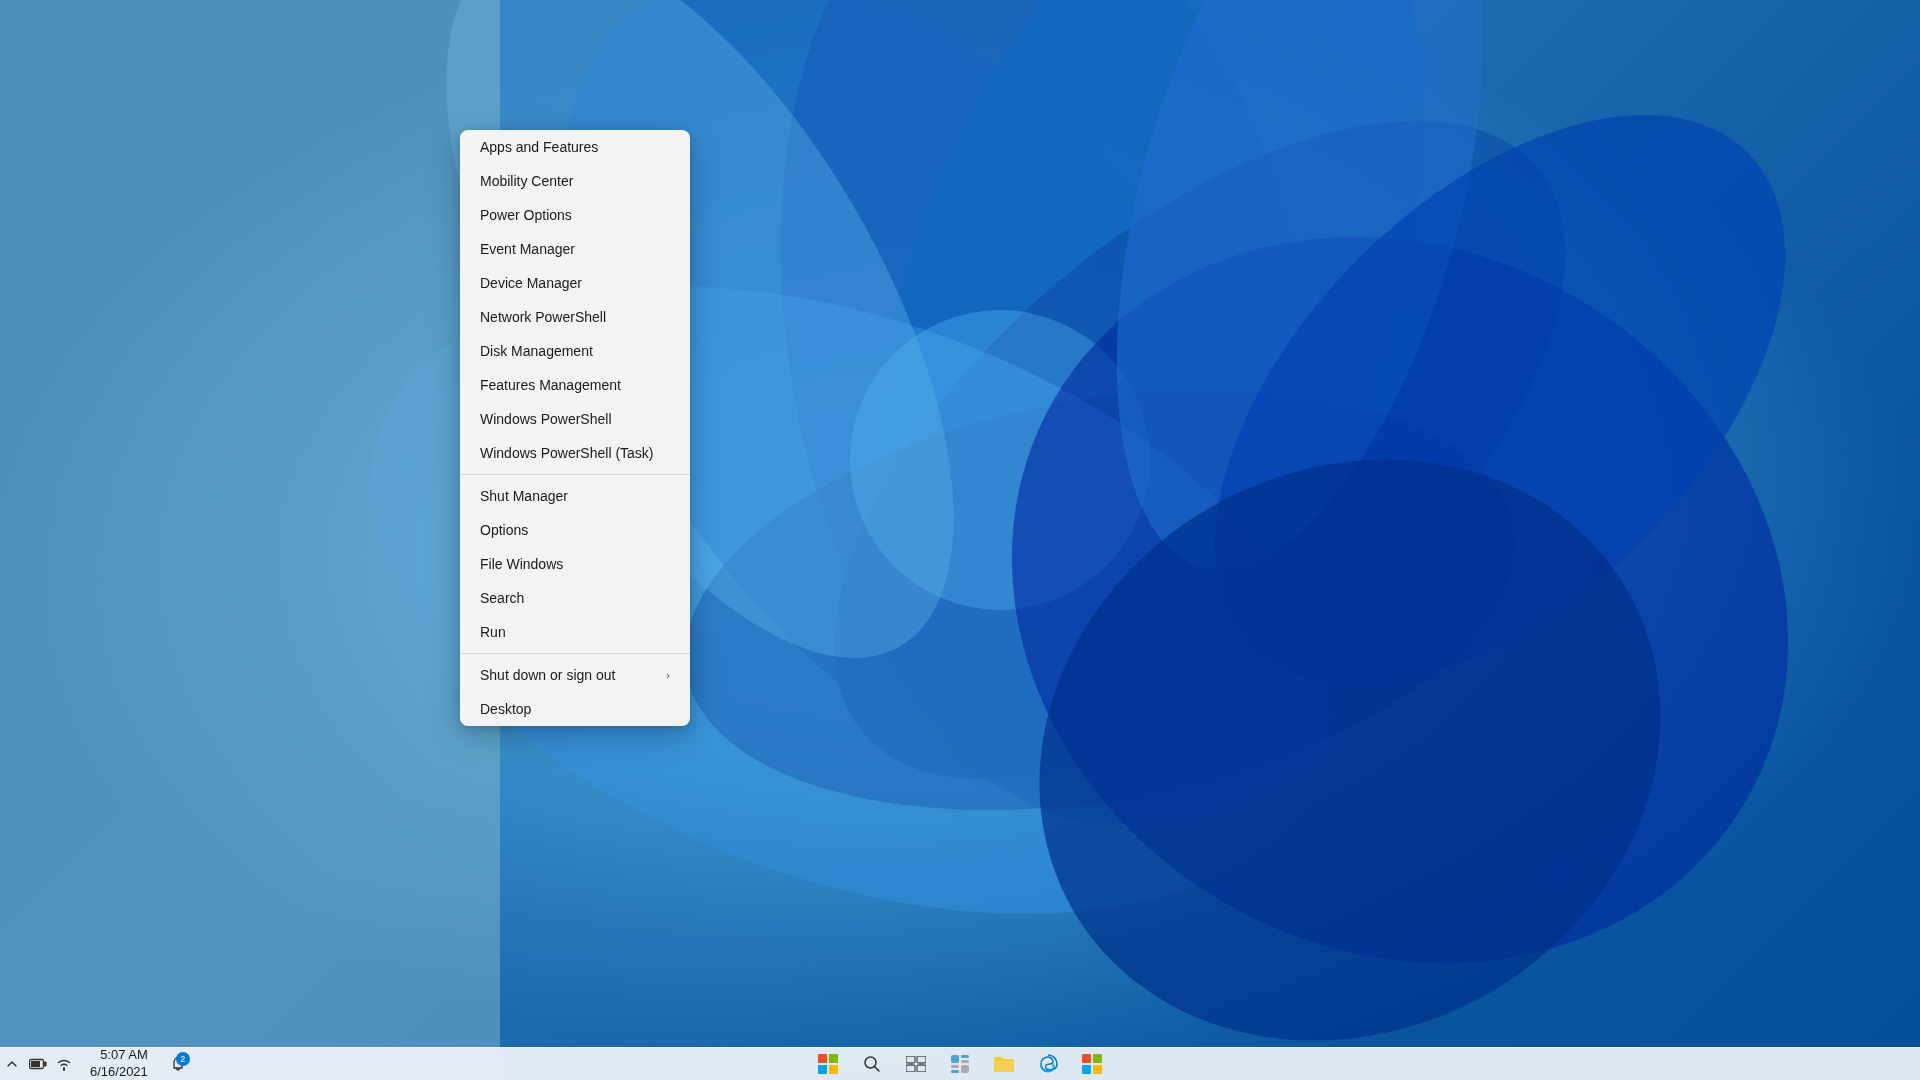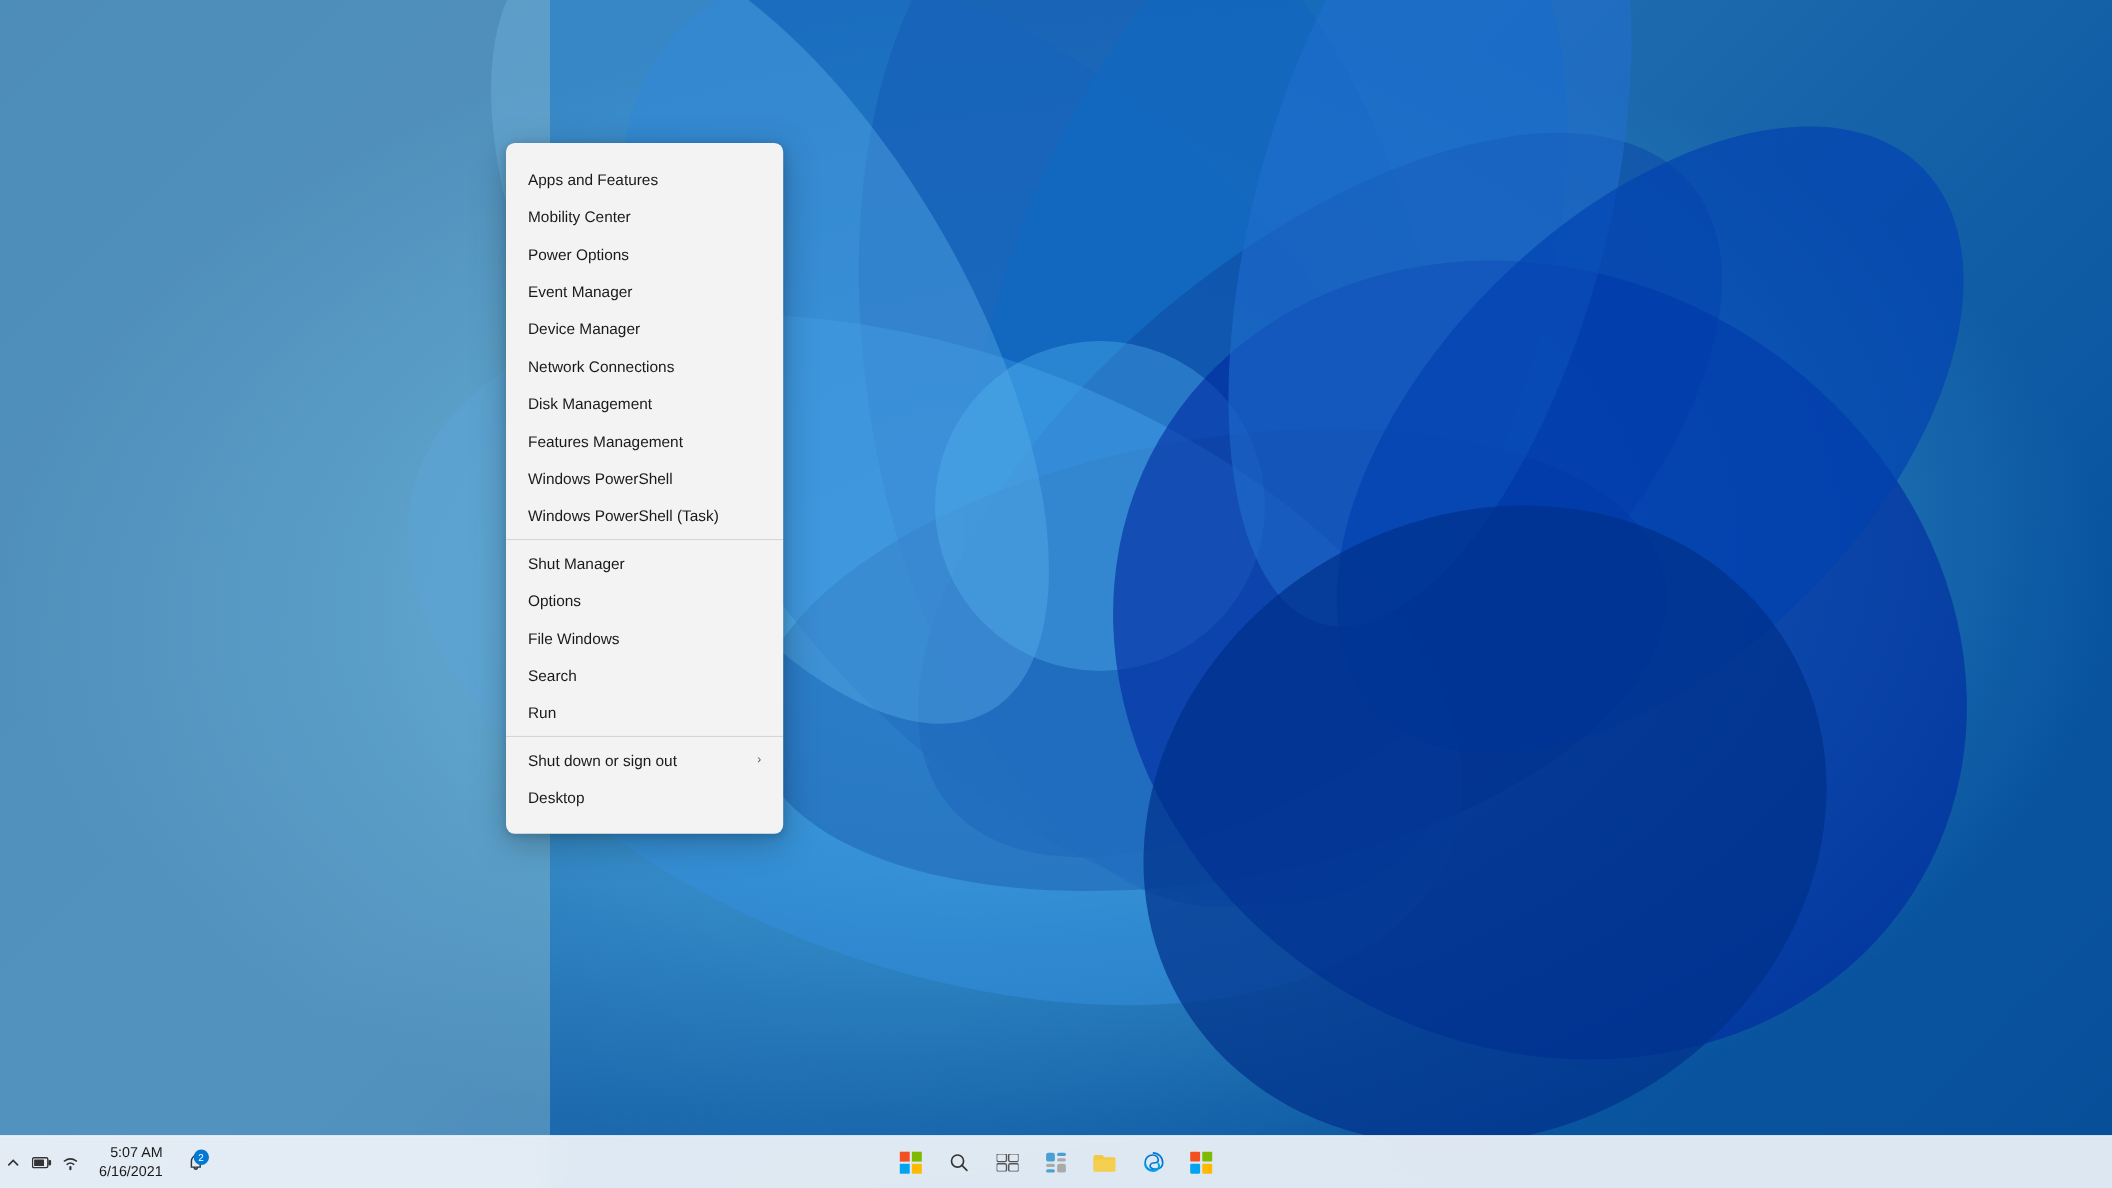--- a/index.html
+++ b/index.html
@@ -29,21 +29,21 @@
       width: 100%;
       height: 100%;
     }
 
     
     .taskbar {
       position: absolute;
       bottom: 0;
       left: 0;
       right: 0;
-      height: 48px;
+      height: 33px;
       background: rgba(240, 244, 248, 0.92);
       display: flex;
       align-items: center;
       justify-content: space-between;
       backdrop-filter: blur(20px);
       border-top: 1px solid rgba(255,255,255,0.5);
     }
 
     .taskbar-center {
       display: flex;
@@ -134,25 +134,25 @@
       display: flex;
       align-items: center;
       justify-content: center;
     }
 
     
     .context-menu {
       position: absolute;
       left: 460px;
       top: 130px;
-      width: 252px;
+      width: 230px;
       background: #f3f3f3;
       border-radius: 8px;
       box-shadow: 0 8px 32px rgba(0,0,0,0.25), 0 2px 8px rgba(0,0,0,0.15);
-      padding: 16px 0;
+      padding: 0 0;
       z-index: 100;
     }
 
     .menu-item {
       display: flex;
       align-items: center;
       justify-content: space-between;
       padding: 9px 20px;
       font-size: 14px;
       color: #1a1a1a;
@@ -245,21 +245,21 @@
   <div class="menu-item">
     <span>Power Options</span>
   </div>
   <div class="menu-item">
     <span>Event Manager</span>
   </div>
   <div class="menu-item">
     <span>Device Manager</span>
   </div>
   <div class="menu-item">
-    <span>Network Connections</span>
+    <span>Network PowerShell</span>
   </div>
   <div class="menu-item">
     <span>Disk Management</span>
   </div>
   <div class="menu-item">
     <span>Features Management</span>
   </div>
   <div class="menu-item">
     <span>Windows PowerShell</span>
   </div>

